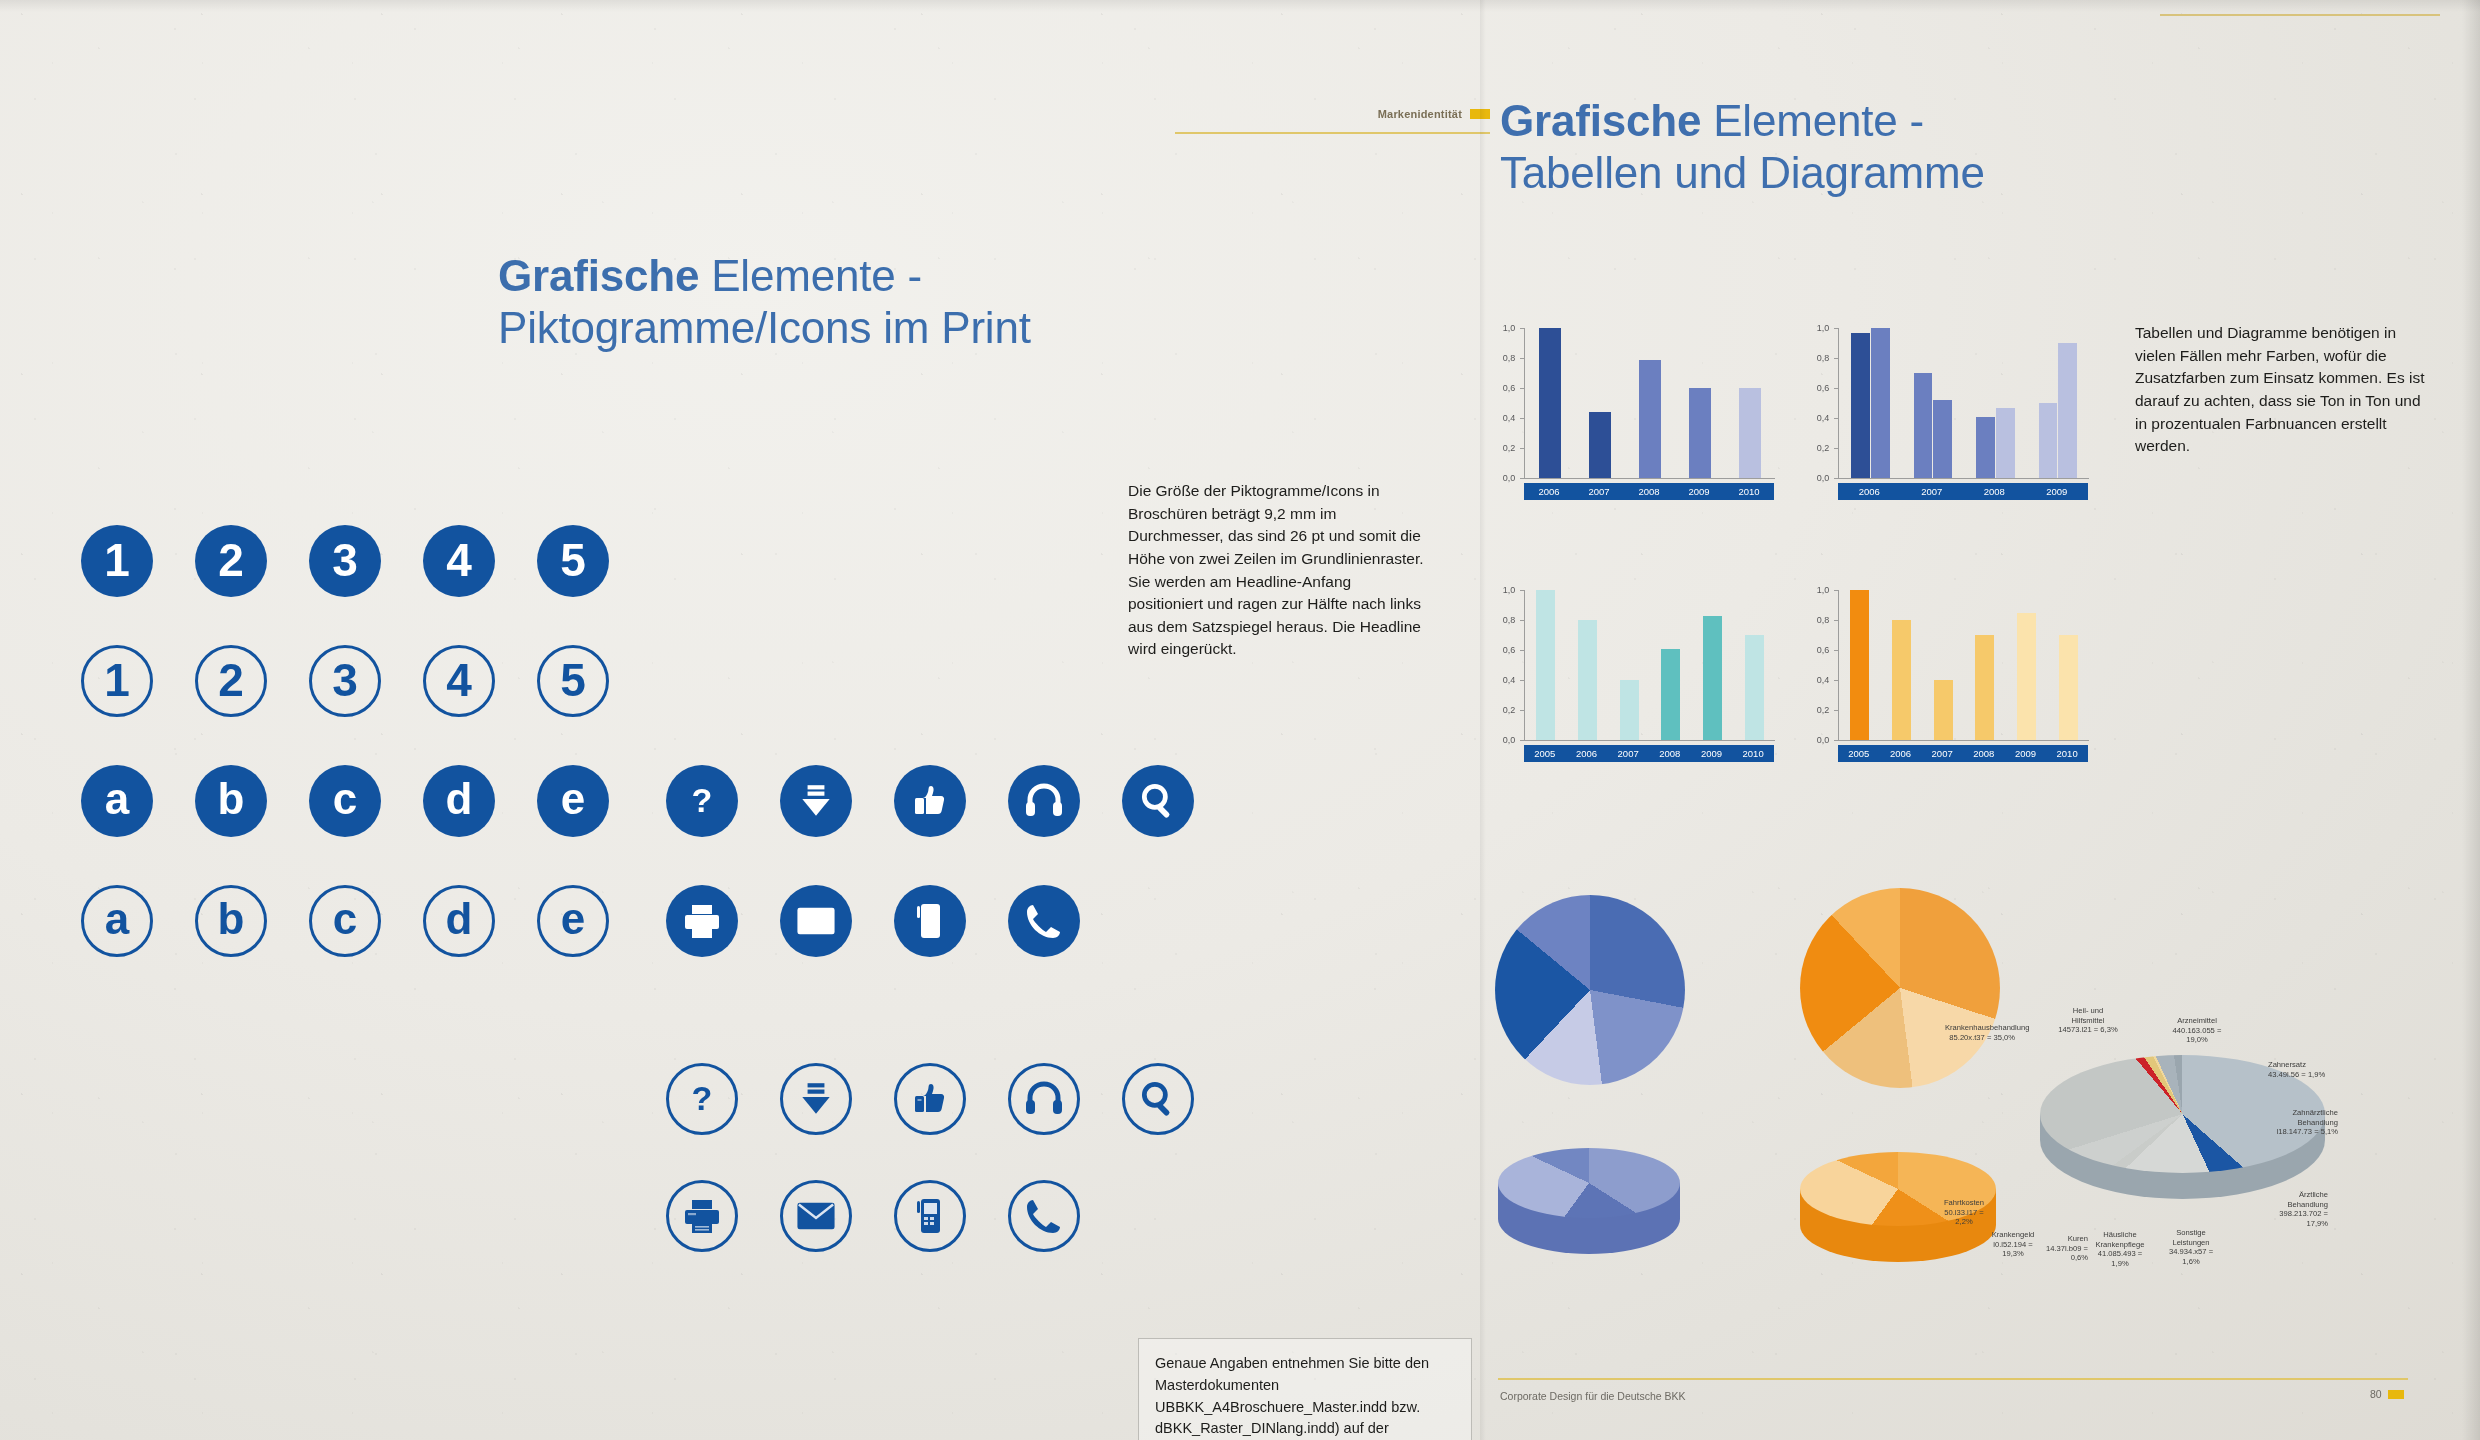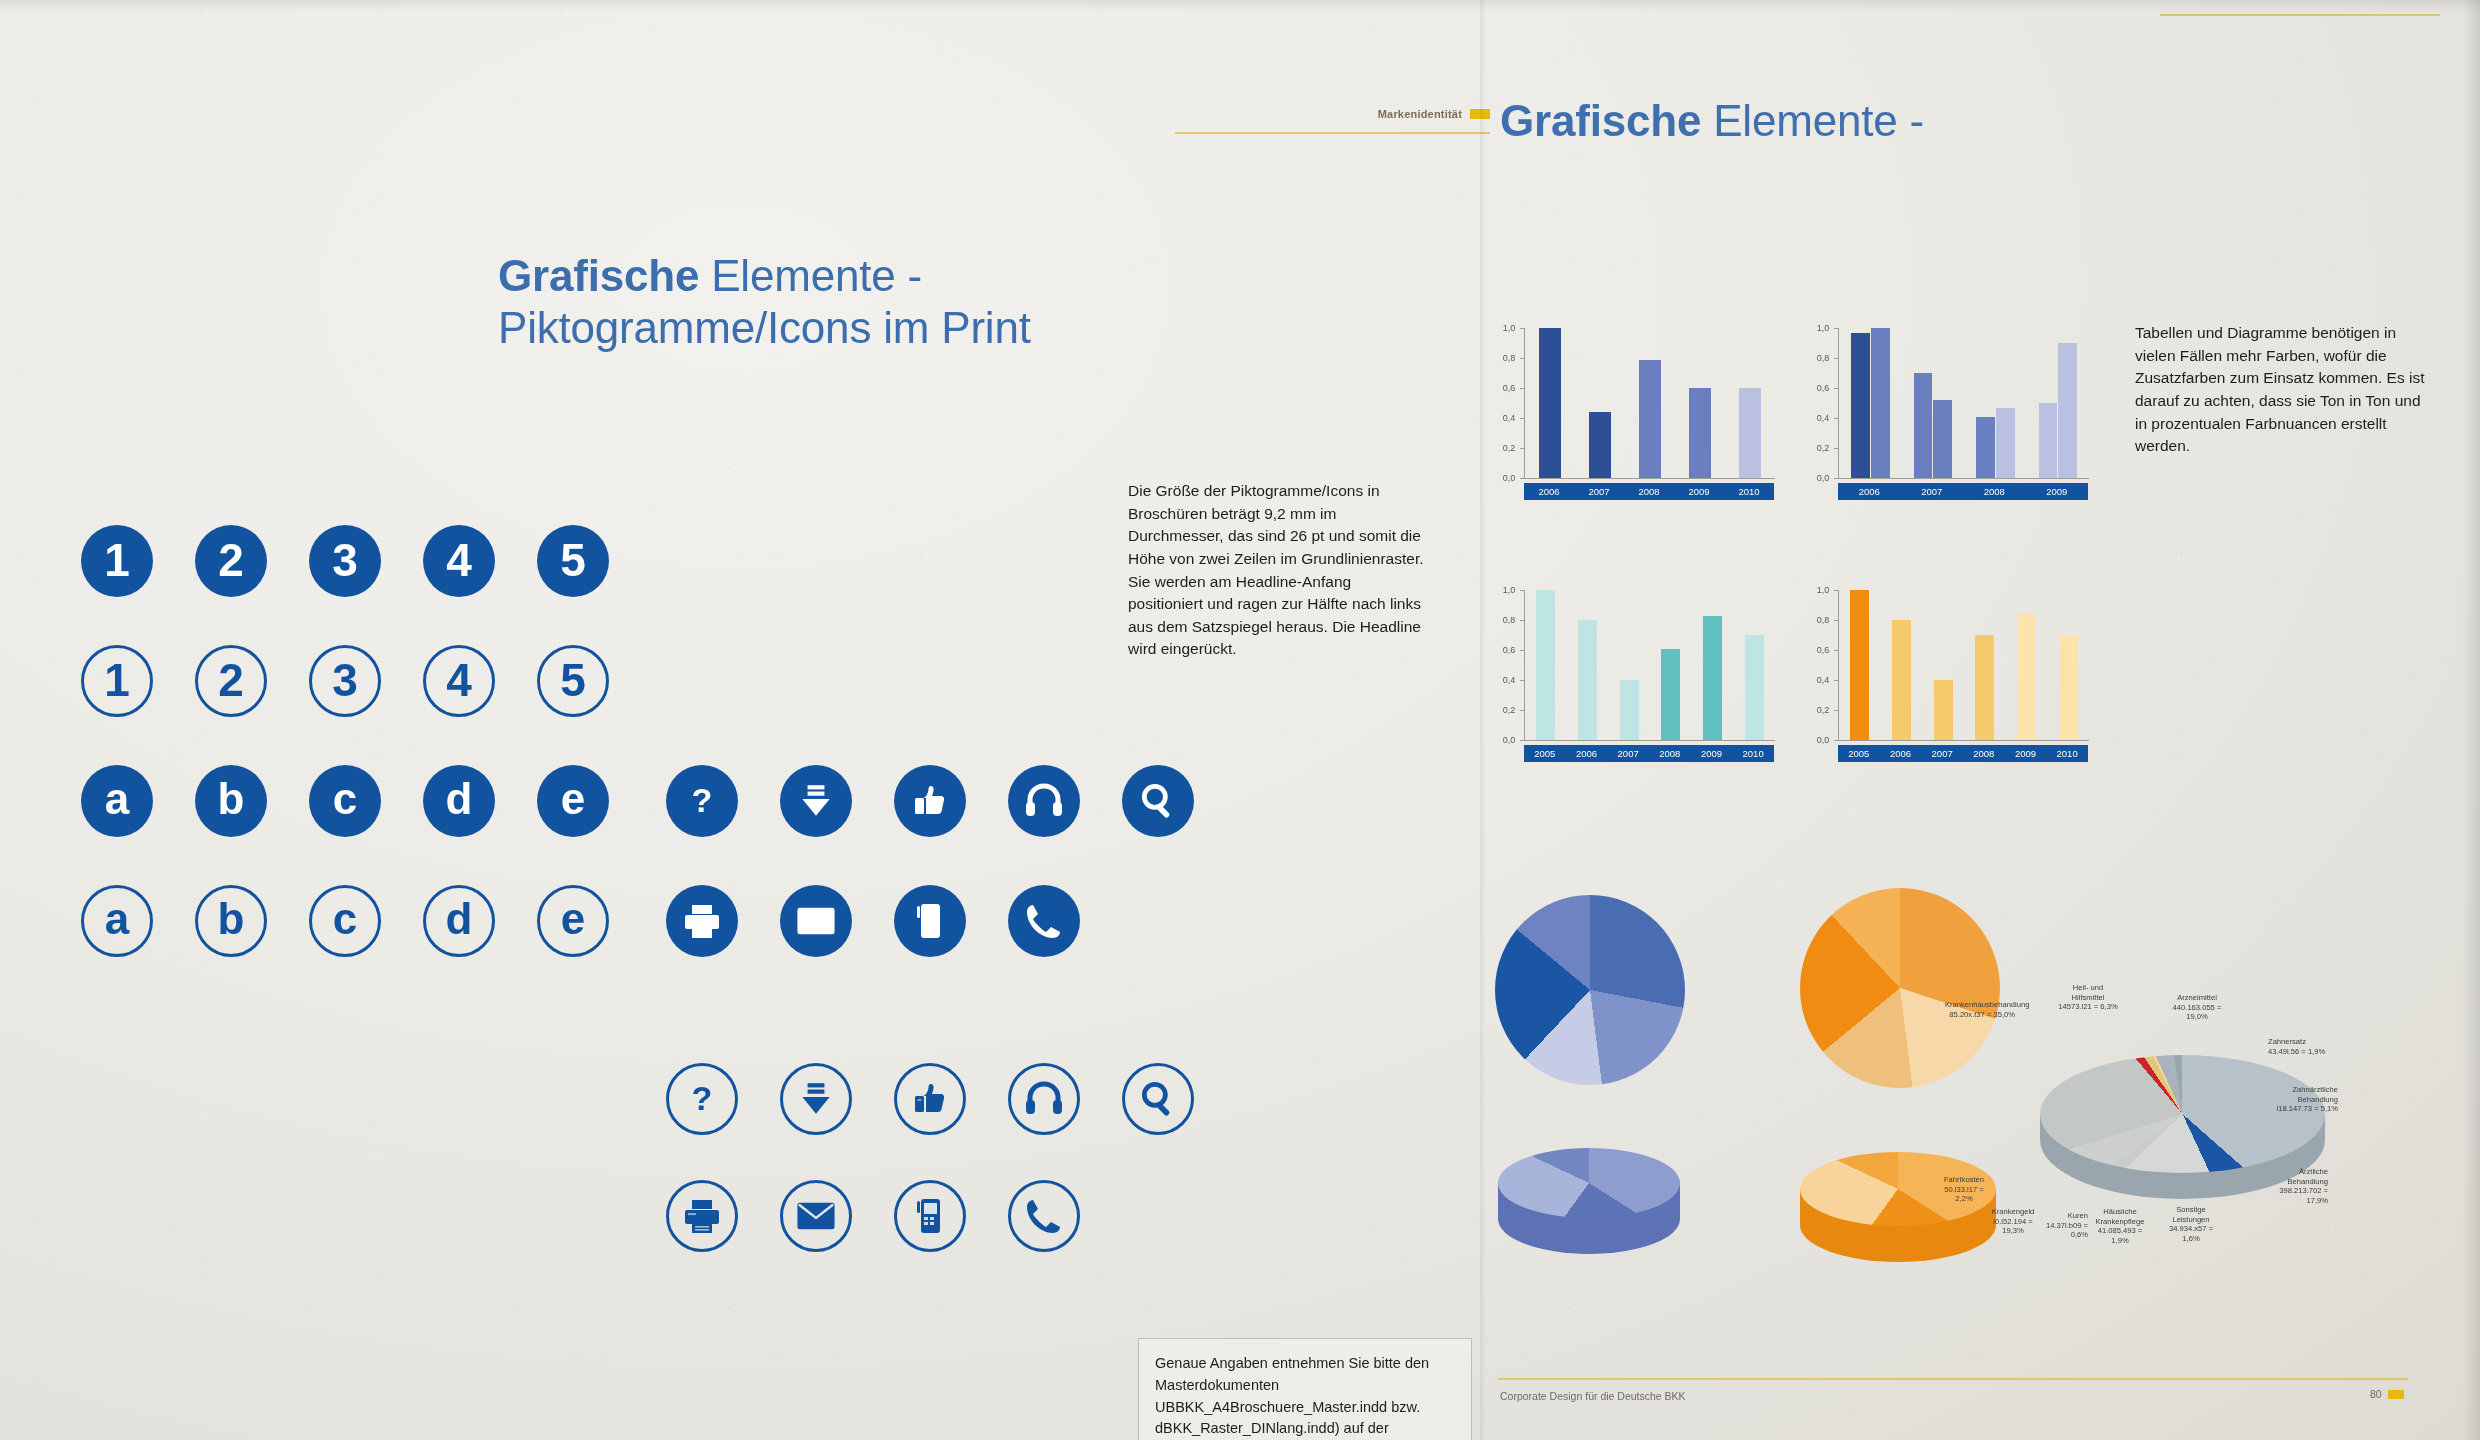--- a/index.html
+++ b/index.html
@@ -175,20 +175,21 @@
   }
 
   
   .pie { position: absolute; border-radius: 50%; }
   .pie3d-wrap { position: absolute; }
   .bigpie-labels span {
     position: absolute;
     font-size: 7.6px;
     line-height: 1.28;
     color: #3c3c3b;
+    margin-top: 23px;
   }
 
   
   .footer-rule {
     position: absolute;
     left: 1498px; top: 1378px;
     width: 910px; height: 2px;
     background: #e0c76a;
   }
   .footer-text {
@@ -522,20 +523,21 @@
         </div>
       </div>
     </div>
 
   <div class="gutter"></div>
 
   <div class="headline right">
     <div>
       <span class="bold">Grafische</span><span> Elemente -</span>
     </div>
+    <div>Tabellen und Diagramme</div>
   </div>
 
   <div class="copy charts-note">Tabellen und Diagramme benötigen in vielen Fällen mehr Farben, wofür die Zusatzfarben zum Einsatz kommen. Es ist darauf zu achten, dass sie Ton in Ton und in prozentualen Farbnuancen erstellt werden.</div>
 
   <div id="charts-layer">
       <div class="chart" style="left: 1498px; top: 328px; width: 280px; height: 176px;">
         <div class="axis-label" style="left: 0px; top: 145px;">0,0</div>
         <div style="position: absolute; left: 22px; top: 150px; width: 4px; height: 1px; background: rgb(157, 157, 156);"></div>
         <div class="axis-label" style="left: 0px; top: 115px;">0,2</div>
         <div style="position: absolute; left: 22px; top: 120px; width: 4px; height: 1px; background: rgb(157, 157, 156);"></div>

